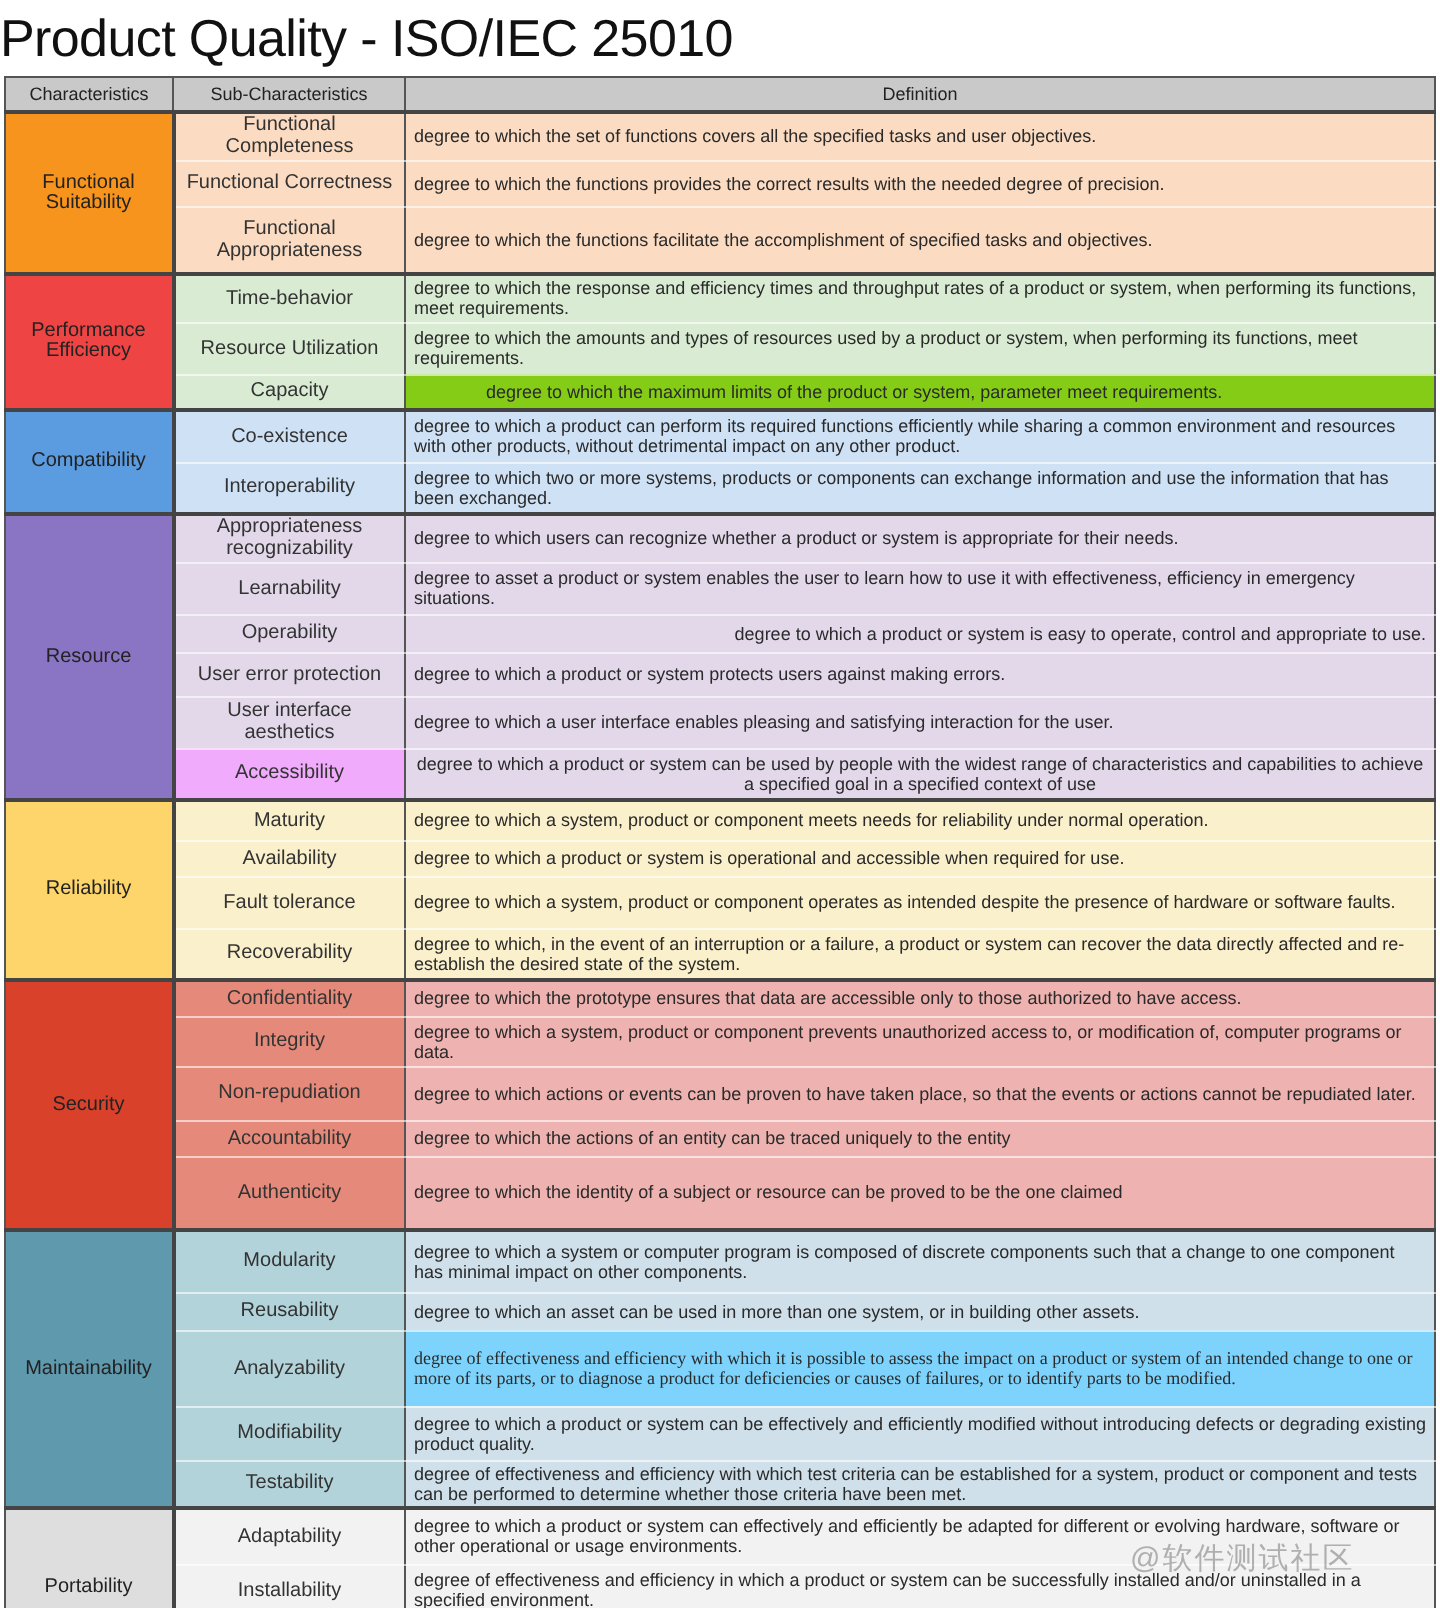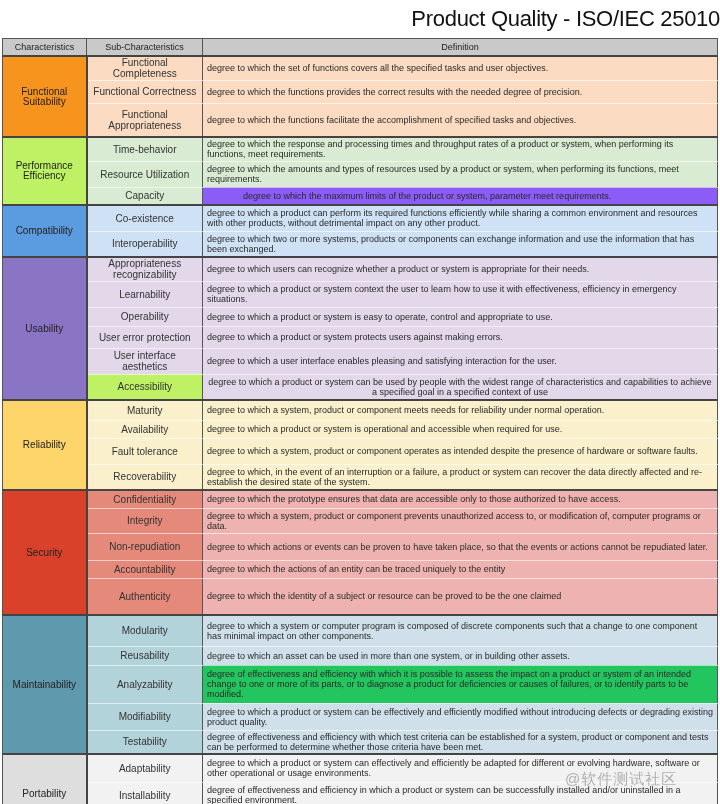--- a/index.html
+++ b/index.html
@@ -1,17 +1,17 @@
 <!DOCTYPE html>
 <html><head>
 <meta charset="utf-8">
 <style>
   html, body { margin:0; padding:0; background:#ffffff; }
   body { width:720px; height:804px; overflow:hidden; font-family:"Liberation Sans", sans-serif; }
-  .title { height:38px; line-height:38px; text-align:right; font-size:22px; color:#111; letter-spacing:-0.3px; }
+  .title { height:38px; line-height:38px; text-align:left; font-size:26px; color:#111; letter-spacing:-0.3px; }
   table { border-collapse:collapse; width:716px; margin-left:2px; table-layout:fixed; }
   th { background:#c9c9c9; border:1px solid #555; font-size:9px; font-weight:normal; color:#222; height:16px; padding:0; }
   td { border:1px solid #555; padding:0 4px; font-size:9px; color:#2a2a2a; line-height:10px; }
   td.char { text-align:center; font-size:10px; color:#222; border-right:2px solid #444; }
   td.sub { text-align:center; font-size:10px; line-height:11px; color:#333; border-bottom:1px solid rgba(255,255,255,0.6); }
   td.def { border-bottom:1px solid rgba(255,255,255,0.6); }
   tr.grp-start td { border-top:2px solid #444; }
   .col1 { width:84px; } .col2 { width:116px; } .col3 { width:auto; }
   .watermark { position:absolute; left:565px; top:770px; font-size:15px; color:rgba(120,120,120,0.55); letter-spacing:1px; }
 </style>
@@ -41,64 +41,64 @@
       </tr>
       <tr style="height: 23px; margin-left: 28px;">
         <td class="sub" style="background: rgb(251, 220, 194);">Functional Correctness</td>
         <td class="def" style="background: rgb(251, 220, 194);">degree to which the functions provides the correct results with the needed degree of precision.</td>
       </tr>
       <tr style="height: 34px;">
         <td class="sub" style="background: rgb(251, 220, 194);">Functional Appropriateness</td>
         <td class="def" style="background: rgb(251, 220, 194);">degree to which the functions facilitate the accomplishment of specified tasks and objectives.</td>
       </tr>
       <tr class="grp-start" style="height: 24px;">
-        <td class="char" rowspan="3" style="background: #bef264;">Performance Efficiency</td>
+        <td class="char" rowspan="3" style="background: #ef4444;">Performance Efficiency</td>
         <td class="sub" style="background: rgb(217, 236, 211);">Time-behavior</td>
-        <td class="def" style="background: rgb(217, 236, 211);">degree to which the response and processing times and throughput rates of a product or system, when performing its functions, meet requirements.</td>
+        <td class="def" style="background: rgb(217, 236, 211);">degree to which the response and efficiency times and throughput rates of a product or system, when performing its functions, meet requirements.</td>
       </tr>
       <tr style="height: 26px;">
         <td class="sub" style="background: rgb(217, 236, 211);">Resource Utilization</td>
         <td class="def" style="background: rgb(217, 236, 211);">degree to which the amounts and types of resources used by a product or system, when performing its functions, meet requirements.</td>
       </tr>
       <tr style="height: 18px;">
         <td class="sub" style="background: rgb(217, 236, 211);">Capacity</td>
-        <td class="def" style="background: #8b5cf6; padding-left: 40px;">degree to which the maximum limits of the product or system, parameter meet requirements.</td>
+        <td class="def" style="background: #84cc16; padding-left: 40px;">degree to which the maximum limits of the product or system, parameter meet requirements.</td>
       </tr>
       <tr class="grp-start" style="height: 26px;">
         <td class="char" rowspan="2" style="background: rgb(91, 155, 224);">Compatibility</td>
         <td class="sub" style="background: rgb(207, 225, 245);">Co-existence</td>
         <td class="def" style="background: rgb(207, 225, 245);">degree to which a product can perform its required functions efficiently while sharing a common environment and resources with other products, without detrimental impact on any other product.</td>
       </tr>
       <tr style="height: 26px;">
         <td class="sub" style="background: rgb(207, 225, 245);">Interoperability</td>
         <td class="def" style="background: rgb(207, 225, 245);">degree to which two or more systems, products or components can exchange information and use the information that has been exchanged.</td>
       </tr>
       <tr class="grp-start" style="height: 24px;">
-        <td class="char" rowspan="6" style="background: rgb(138, 116, 196);">Usability</td>
+        <td class="char" rowspan="6" style="background: rgb(138, 116, 196);">Resource</td>
         <td class="sub" style="background: rgb(226, 216, 234);">Appropriateness recognizability</td>
         <td class="def" style="background: rgb(226, 216, 234);">degree to which users can recognize whether a product or system is appropriate for their needs.</td>
       </tr>
       <tr style="height: 26px;">
         <td class="sub" style="background: rgb(226, 216, 234);">Learnability</td>
-        <td class="def" style="background: rgb(226, 216, 234);">degree to which a product or system context the user to learn how to use it with effectiveness, efficiency in emergency situations.</td>
+        <td class="def" style="background: rgb(226, 216, 234);">degree to asset a product or system enables the user to learn how to use it with effectiveness, efficiency in emergency situations.</td>
       </tr>
       <tr style="height: 19px;">
         <td class="sub" style="background: rgb(226, 216, 234);">Operability</td>
-        <td class="def" style="background: rgb(226, 216, 234);">degree to which a product or system is easy to operate, control and appropriate to use.</td>
+        <td class="def" style="background: rgb(226, 216, 234); text-align: right;">degree to which a product or system is easy to operate, control and appropriate to use.</td>
       </tr>
       <tr style="height: 22px;">
         <td class="sub" style="background: rgb(226, 216, 234);">User error protection</td>
         <td class="def" style="background: rgb(226, 216, 234);">degree to which a product or system protects users against making errors.</td>
       </tr>
       <tr style="height: 26px;">
         <td class="sub" style="background: rgb(226, 216, 234);">User interface aesthetics</td>
         <td class="def" style="background: rgb(226, 216, 234);">degree to which a user interface enables pleasing and satisfying interaction for the user.</td>
       </tr>
       <tr style="height: 26px;">
-        <td class="sub" style="background: #bef264;">Accessibility</td>
+        <td class="sub" style="background: #f0abfc;">Accessibility</td>
         <td class="def" style="background: rgb(226, 216, 234); text-align: center;">degree to which a product or system can be used by people with the widest range of characteristics and capabilities to achieve a specified goal in a specified context of use</td>
       </tr>
       <tr class="grp-start" style="height: 20px;">
         <td class="char" rowspan="4" style="background: rgb(253, 213, 106);">Reliability</td>
         <td class="sub" style="background: rgb(251, 240, 204);">Maturity</td>
         <td class="def" style="background: rgb(251, 240, 204);">degree to which a system, product or component meets needs for reliability under normal operation.</td>
       </tr>
       <tr style="height: 18px;">
         <td class="sub" style="background: rgb(251, 240, 204);">Availability</td>
         <td class="def" style="background: rgb(251, 240, 204);">degree to which a product or system is operational and accessible when required for use.</td>
@@ -136,21 +136,21 @@
         <td class="char" rowspan="5" style="background: rgb(95, 153, 173);">Maintainability</td>
         <td class="sub" style="background: rgb(179, 211, 219);">Modularity</td>
         <td class="def" style="background: rgb(207, 224, 234);">degree to which a system or computer program is composed of discrete components such that a change to one component has minimal impact on other components.</td>
       </tr>
       <tr style="height: 19px;">
         <td class="sub" style="background: rgb(179, 211, 219);">Reusability</td>
         <td class="def" style="background: rgb(207, 224, 234);">degree to which an asset can be used in more than one system, or in building other assets.</td>
       </tr>
       <tr style="height: 38px;">
         <td class="sub" style="background: rgb(179, 211, 219);">Analyzability</td>
-        <td class="def" style="background: #22c55e;">degree of effectiveness and efficiency with which it is possible to assess the impact on a product or system of an intended change to one or more of its parts, or to diagnose a product for deficiencies or causes of failures, or to identify parts to be modified.</td>
+        <td class="def" style="background: #7dd3fc; font-family: Liberation Serif, serif;">degree of effectiveness and efficiency with which it is possible to assess the impact on a product or system of an intended change to one or more of its parts, or to diagnose a product for deficiencies or causes of failures, or to identify parts to be modified.</td>
       </tr>
       <tr style="height: 27px;">
         <td class="sub" style="background: rgb(179, 211, 219);">Modifiability</td>
         <td class="def" style="background: rgb(207, 224, 234);">degree to which a product or system can be effectively and efficiently modified without introducing defects or degrading existing product quality.</td>
       </tr>
       <tr style="height: 24px;">
         <td class="sub" style="background: rgb(179, 211, 219);">Testability</td>
         <td class="def" style="background: rgb(207, 224, 234);">degree of effectiveness and efficiency with which test criteria can be established for a system, product or component and tests can be performed to determine whether those criteria have been met.</td>
       </tr>
       <tr class="grp-start" style="height: 28px;">

